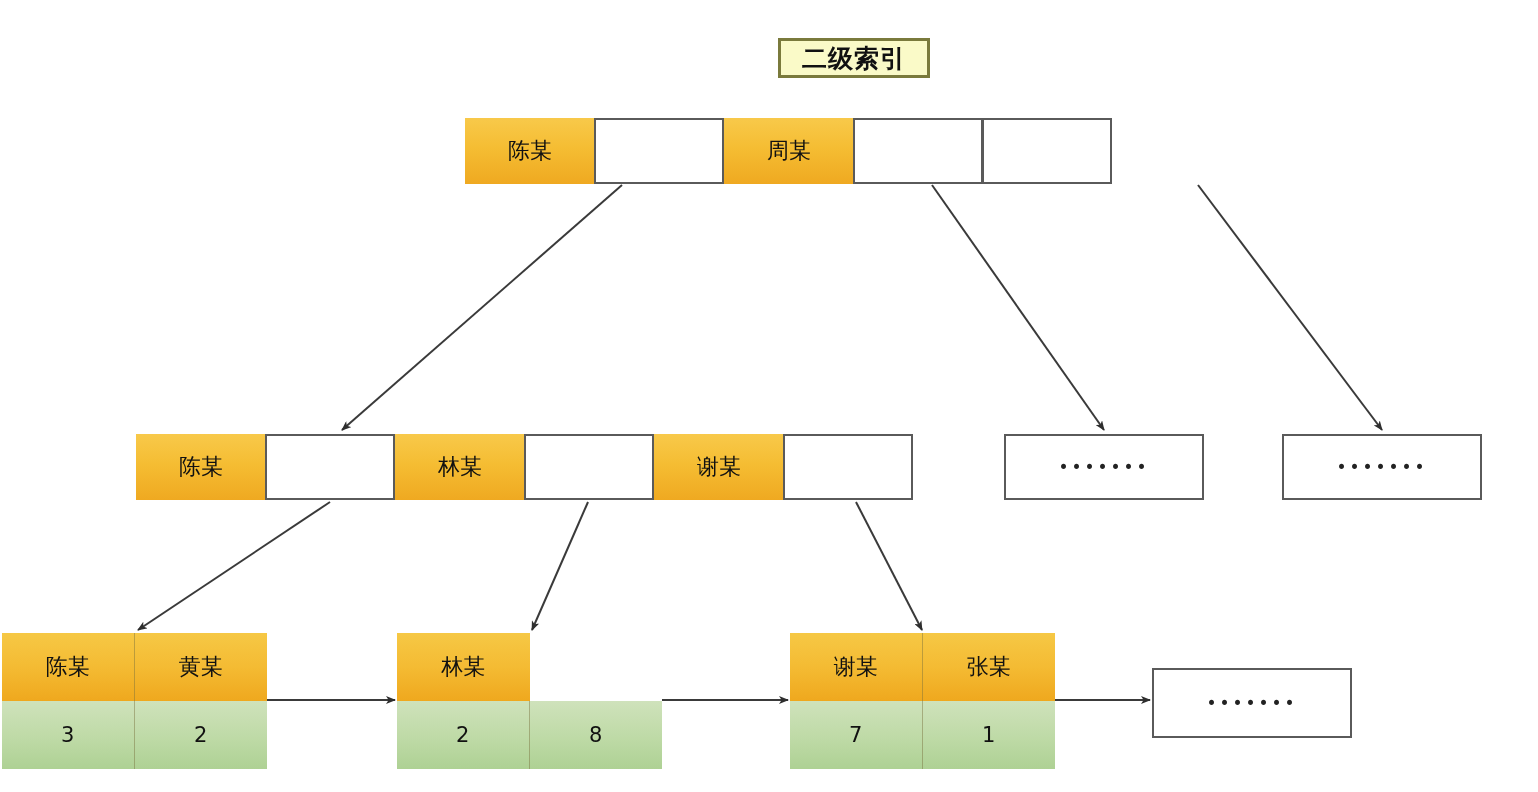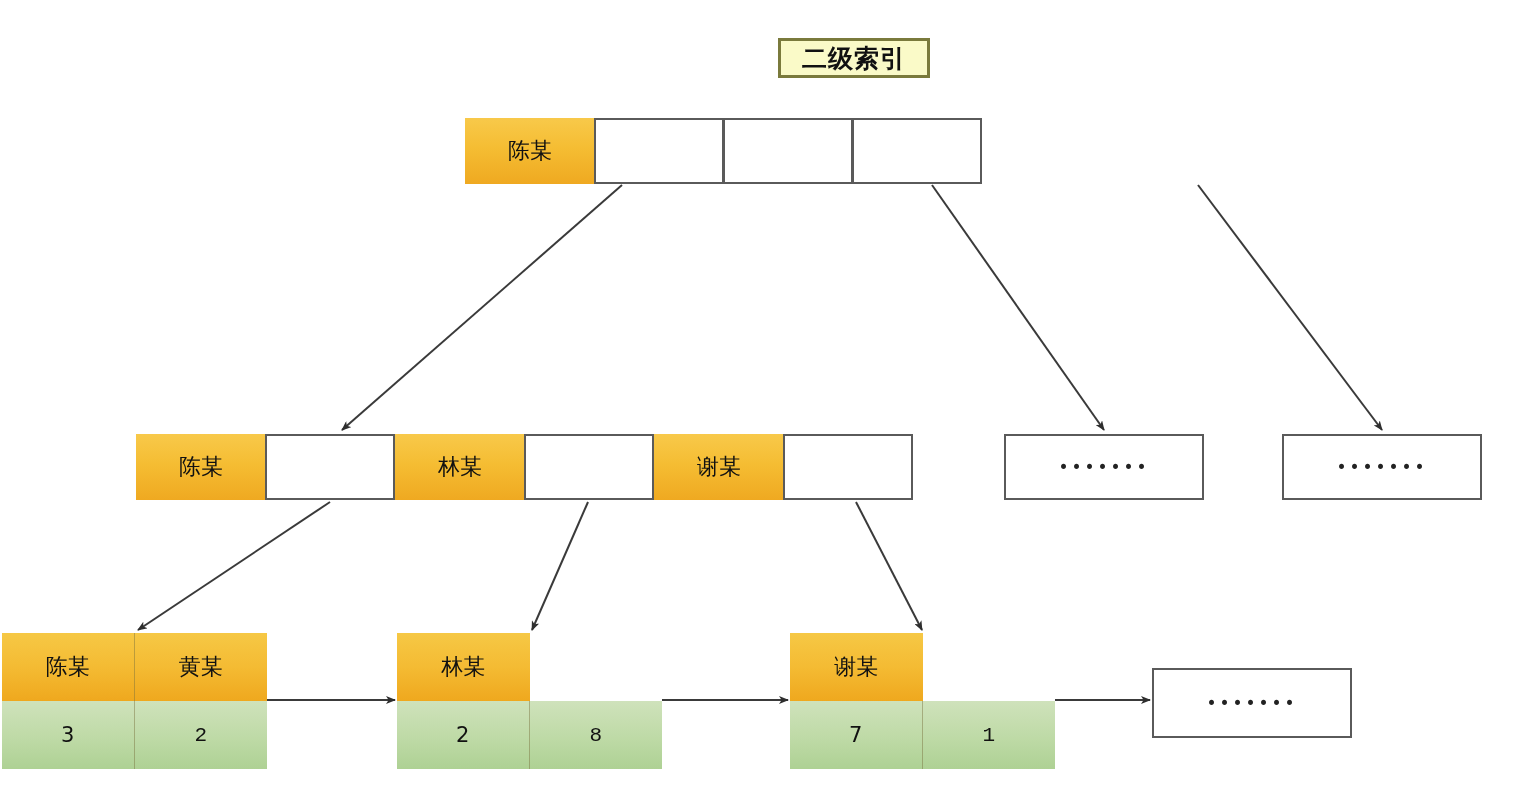--- a/index.html
+++ b/index.html
@@ -101,21 +101,21 @@
     color: #111111;
     border-right: 1px solid rgba(120,110,60,0.45);
   }
   .leaf-row.keys .leaf-cell {
     background: linear-gradient(to bottom, #f6c845 0%, #f4bb33 50%, #efa81e 100%);
   }
   .leaf-row.vals .leaf-cell {
     background: linear-gradient(to bottom, #cfe2bb 0%, #bedaa6 55%, #aed194 100%);
     font-size: 21px;
   }
-  .leaf-cell:last-child { border-right: none; font-family: Liberation Mono, monospace; }
+  .leaf-cell:last-child { border-right: none; }
 
   
   #connectors {
     position: absolute;
     left: 0;
     top: 0;
     width: 1538px;
     height: 792px;
     pointer-events: none;
   }
@@ -149,20 +149,21 @@
     <line x1="662" y1="700" x2="788" y2="700" stroke="#3a3a3a" stroke-width="2" marker-end="url(#arrowhead)"></line>
 
     <line x1="1055" y1="700" x2="1150" y2="700" stroke="#3a3a3a" stroke-width="2" marker-end="url(#arrowhead)"></line>
   </svg>
 
   <div class="title-badge">二级索引</div>
 
   <div class="index-node" style="left:465px; top:118px;">
     <div class="cell-key">陈某</div>
     <div class="cell-ptr"></div>
+    <div class="cell-key">周某</div>
     <div class="cell-ptr"></div>
     <div class="cell-ptr"></div>
   </div>
 
   <div class="index-node" style="left:136px; top:434px;">
     <div class="cell-key">陈某</div>
     <div class="cell-ptr"></div>
     <div class="cell-key">林某</div>
     <div class="cell-ptr"></div>
     <div class="cell-key">谢某</div>
@@ -190,20 +191,21 @@
     </div>
     <div class="leaf-row vals">
       <div class="leaf-cell">2</div>
       <div class="leaf-cell">8</div>
     </div>
   </div>
 
   <div class="leaf-node" style="left:790px; top:633px;">
     <div class="leaf-row keys">
       <div class="leaf-cell">谢某</div>
+      <div class="leaf-cell">张某</div>
     </div>
     <div class="leaf-row vals">
       <div class="leaf-cell">7</div>
       <div class="leaf-cell">1</div>
     </div>
   </div>
 
   <div class="ellipsis-box" style="left:1152px; top:668px; width:200px; height:70px;">•••••••</div>
 
 </div>

